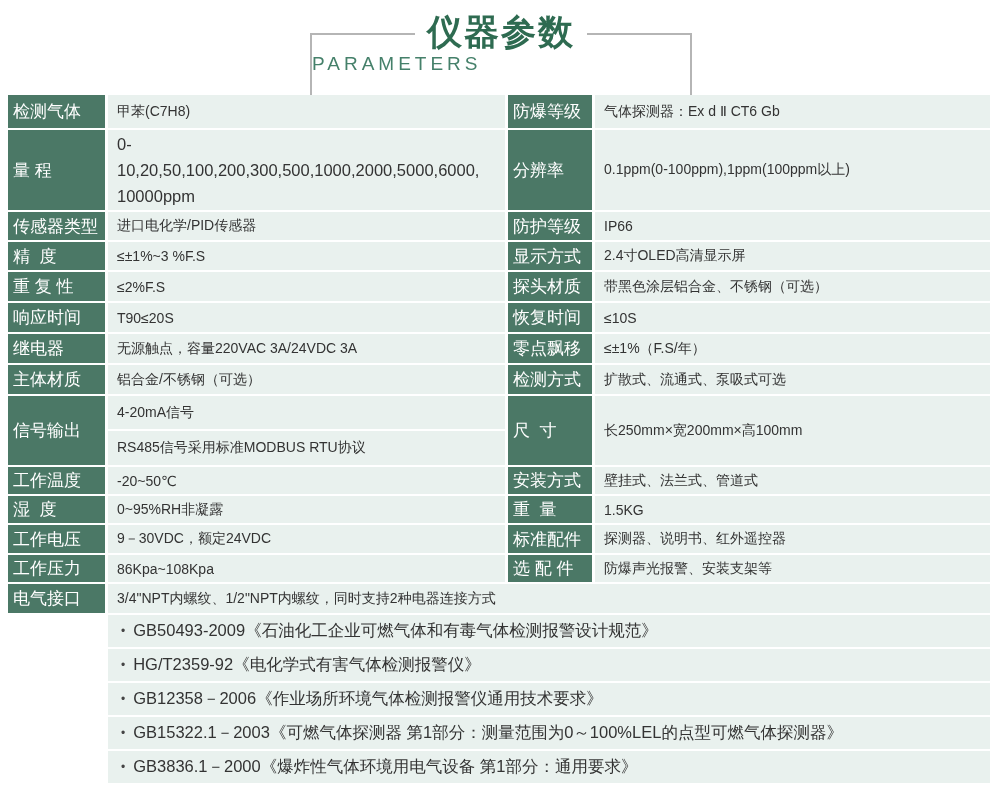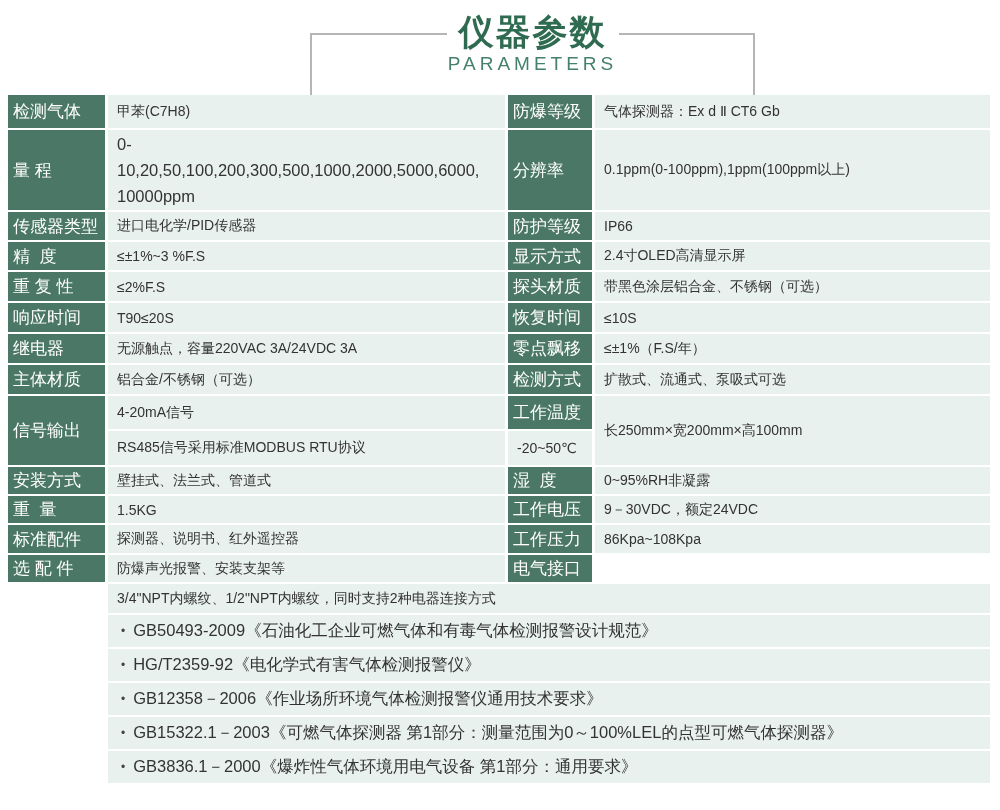--- a/index.html
+++ b/index.html
@@ -1,26 +1,26 @@
 <!DOCTYPE html>
 <html><head>
 <meta charset="utf-8">
 <style>
   * { margin:0; padding:0; box-sizing:border-box; }
   html,body { width:1000px; height:810px; background:#ffffff;
     font-family:"Liberation Sans","DejaVu Sans",sans-serif; }
   .page { position:relative; width:1000px; height:810px; overflow:hidden; background:#fff; }
 
   
-  .title-box { position:absolute; left:310px; top:33px; width:445px; height:62px;
+  .title-box { position:absolute; left:310px; top:33px; width:382px; height:62px;
     border:2px solid #b5b5b5; border-bottom:none; }
   .title-zh { position:absolute; top:-26px; left:50%; transform:translateX(-50%);
     background:#ffffff; padding:0 12px; font-size:35px; font-weight:bold;
     color:#2e6b51; letter-spacing:2px; white-space:nowrap; }
-  .title-en { position:absolute; top:18px; width:100%; text-align:center;
+  .title-en { position:absolute; top:18px; width:100%; 
     font-size:19px; letter-spacing:4px; color:#45806a; }
 
   
   .spec-grid { position:absolute; left:8px; top:95px;
     display:grid;
     grid-template-columns:97px 397px 84px 395px;
     grid-template-rows:33px 80px 28px 28px 29px 29px 29px 29px 33px 34px 27px 27px 28px 27px 29px repeat(5,32px);
     row-gap:2px; column-gap:3px; }
   .lbl { background:#4b7866; color:#ffffff; display:flex; align-items:center;
     padding:0 5px; font-size:17px; white-space:pre; }
@@ -79,20 +79,21 @@
     <div class="lbl">零点飘移</div>
     <div class="val">≤±1%（F.S/年）</div>
 
     <div class="lbl">主体材质</div>
     <div class="val">铝合金/不锈钢（可选）</div>
     <div class="lbl">检测方式</div>
     <div class="val">扩散式、流通式、泵吸式可选</div>
 
     <div class="lbl" style="grid-column:1;grid-row:9/11">信号输出</div>
     <div class="val" style="grid-column:2;grid-row:9">4-20mA信号</div>
+    <div class="lbl" style="grid-column:3;grid-row:9/11">尺  寸</div>
     <div class="val" style="grid-column:4;grid-row:9/11">长250mm×宽200mm×高100mm</div>
     <div class="val" style="grid-column:2;grid-row:10">RS485信号采用标准MODBUS RTU协议</div>
 
     <div class="lbl">工作温度</div>
     <div class="val">-20~50℃</div>
     <div class="lbl">安装方式</div>
     <div class="val">壁挂式、法兰式、管道式</div>
 
     <div class="lbl">湿  度</div>
     <div class="val">0~95%RH非凝露</div>

